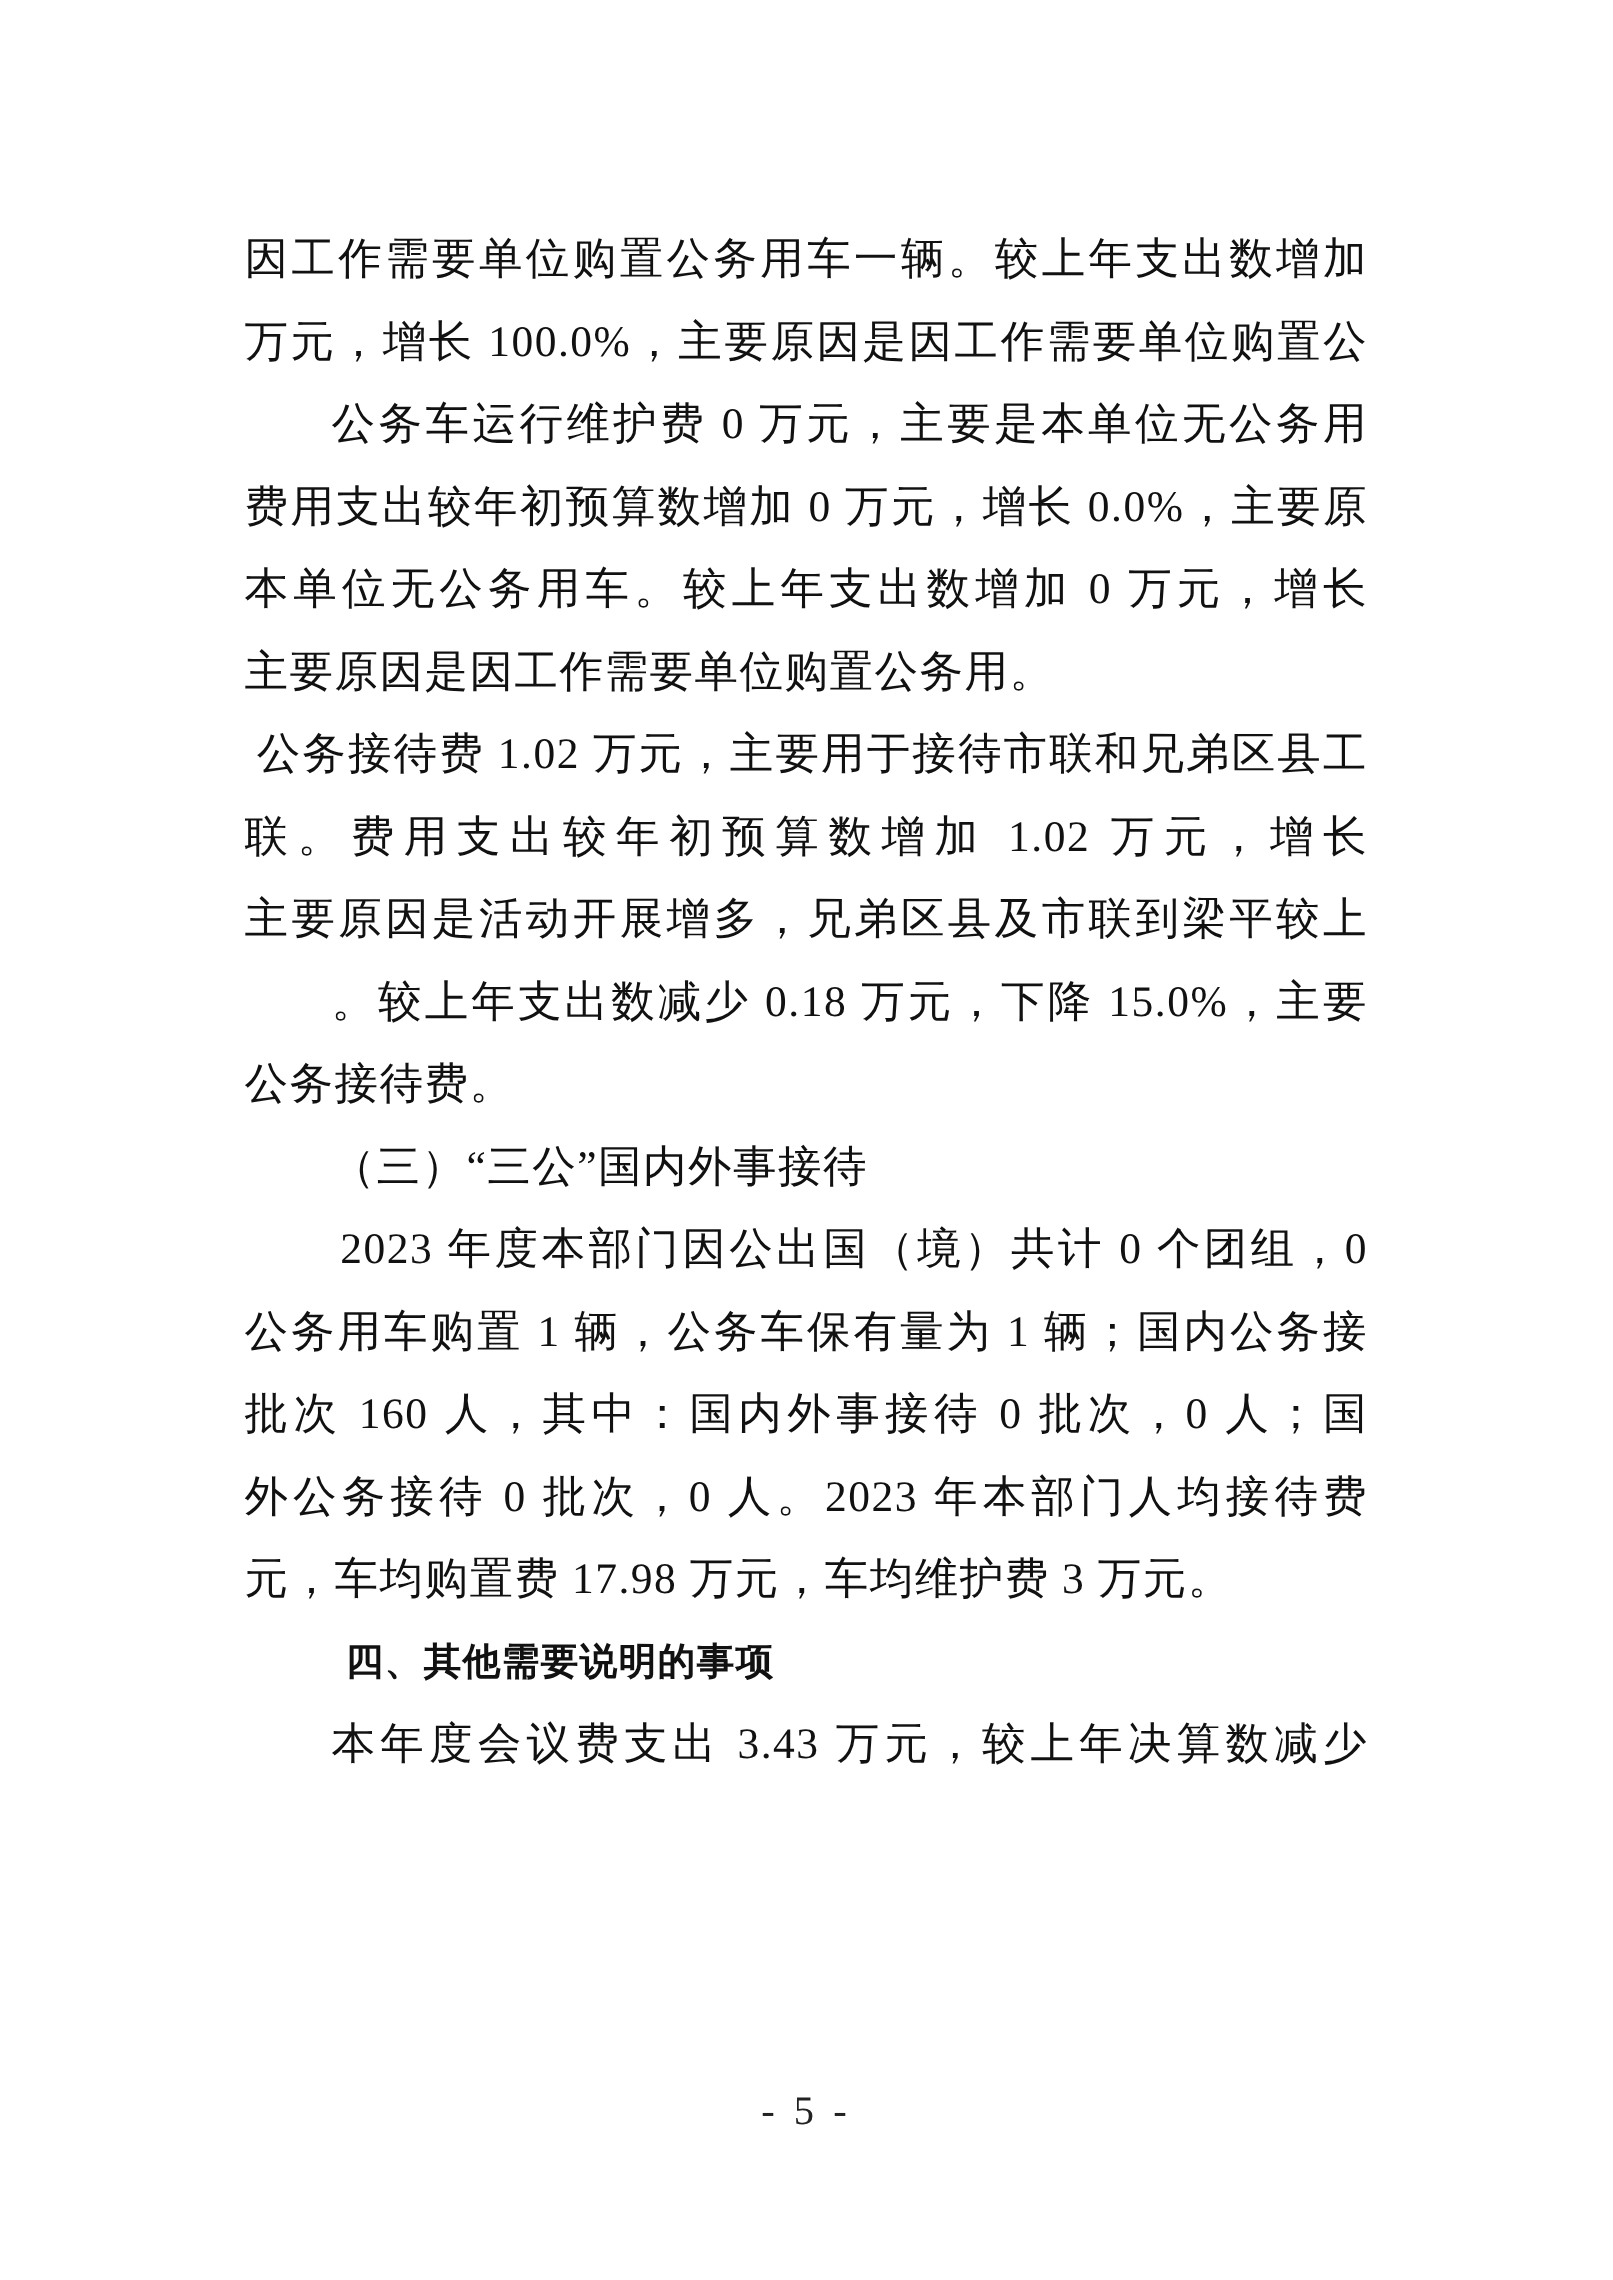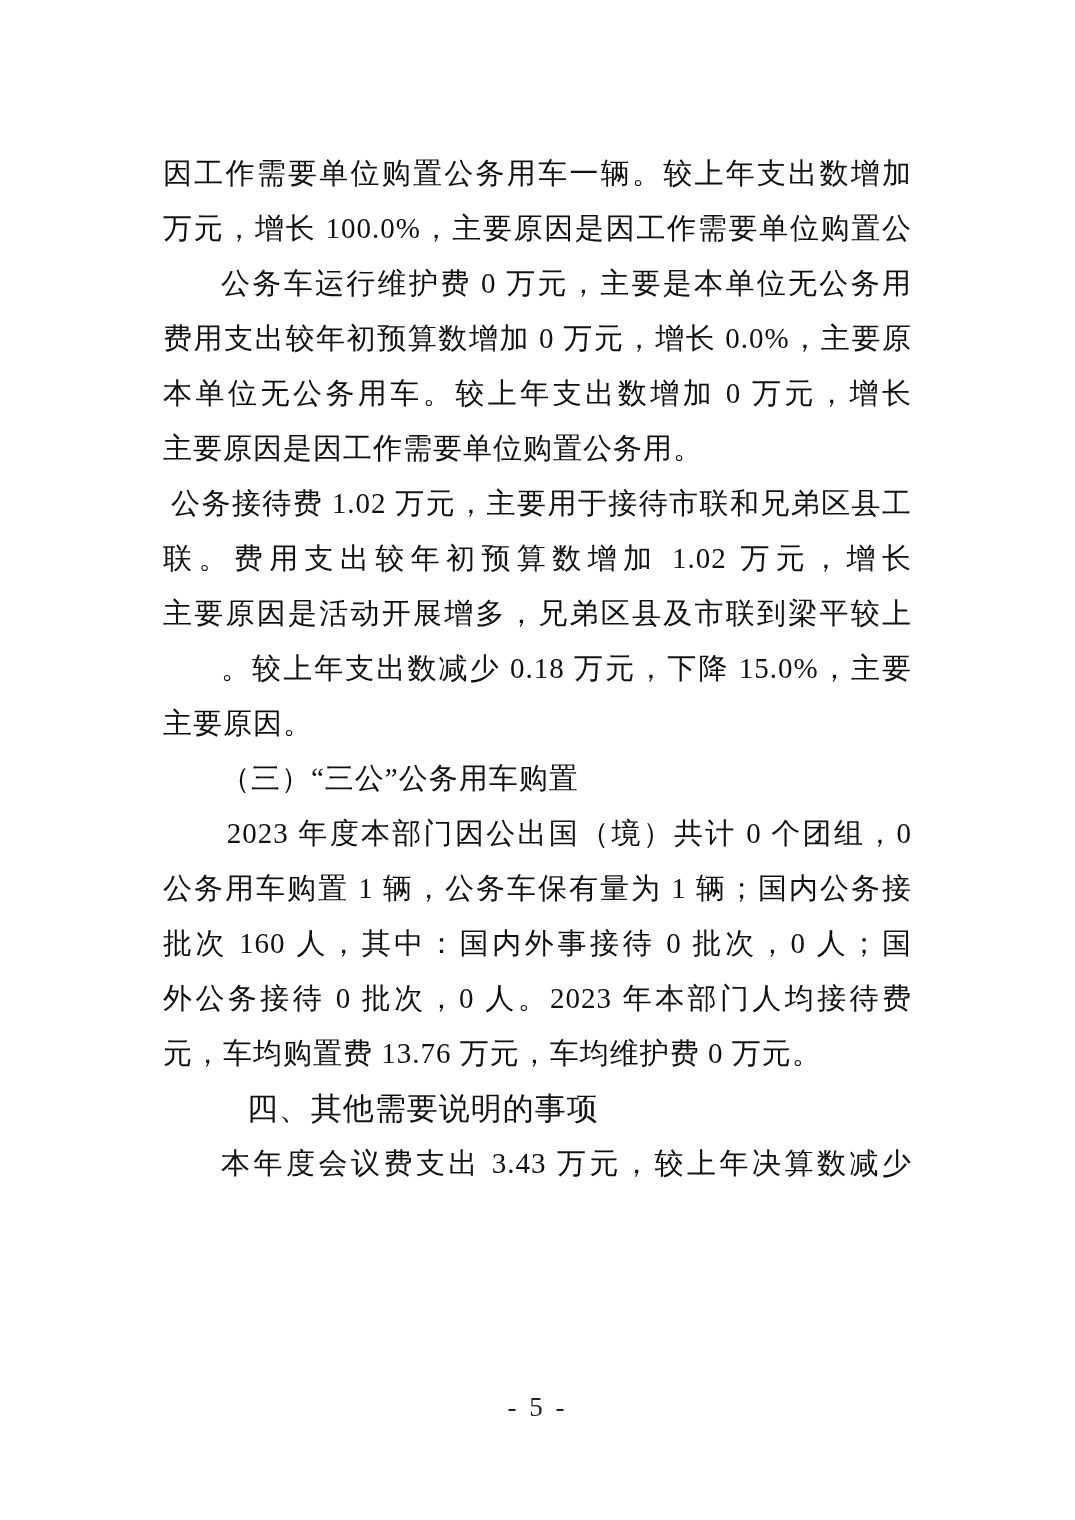--- a/index.html
+++ b/index.html
@@ -37,22 +37,22 @@
     overflow: hidden;
     max-height: 55px;
   }
   .ind2  { text-indent: 2em; }
   .ind22 { text-indent: 2.2em; }
   .ind27 { text-indent: 2.7em; }
   .indsm { text-indent: 0.28em; }
   .kai   { font-family: "Liberation Serif", "DejaVu Serif", serif; }
   .hei   {
     font-family: "Liberation Sans", "DejaVu Sans", sans-serif;
-    font-weight: normal;
-    font-size: 31px;
+    font-weight: bold;
+    font-size: 25px;
   }
   .footer {
     position: absolute;
     top: 1392px;
     left: 0;
     right: 0;
     text-align: center;
     font-size: 27px;
     letter-spacing: 3px;
     color: #222222;
@@ -77,33 +77,33 @@
     </p>
 
     <p class="para">
       <span class="line fill indsm">公务接待费 1.02 万元，主要用于接待市联和兄弟区县工商</span>
       <span class="line fill">联。费用支出较年初预算数增加 1.02 万元，增长 100.0%，</span>
       <span class="line fill">主要原因是活动开展增多，兄弟区县及市联到梁平较上年有</span>
     </p>
 
     <p class="para">
       <span class="line fill ind2">。较上年支出数减少 0.18 万元，下降 15.0%，主要原因</span>
-      <span class="line">主要原因。</span>
+      <span class="line">公务接待费。</span>
     </p>
 
     <p class="para">
-      <span class="line ind2 kai">（三）“三公”公务用车购置</span>
+      <span class="line ind2 kai">（三）“三公”国内外事接待</span>
     </p>
 
     <p class="para">
       <span class="line fill ind22">2023 年度本部门因公出国（境）共计 0 个团组，0 人；</span>
       <span class="line fill">公务用车购置 1 辆，公务车保有量为 1 辆；国内公务接待 26</span>
       <span class="line fill">批次 160 人，其中：国内外事接待 0 批次，0 人；国（境）</span>
       <span class="line fill">外公务接待 0 批次，0 人。2023 年本部门人均接待费 63.89</span>
-      <span class="line">元，车均购置费 13.76 万元，车均维护费 0 万元。</span>
+      <span class="line">元，车均购置费 17.98 万元，车均维护费 3 万元。</span>
     </p>
 
     <p class="para">
       <span class="line ind27 hei">四、其他需要说明的事项</span>
     </p>
 
 
     <p class="para">
       <span class="line fill ind2">本年度会议费支出 3.43 万元，较上年决算数减少 3.18</span>
     </p>

